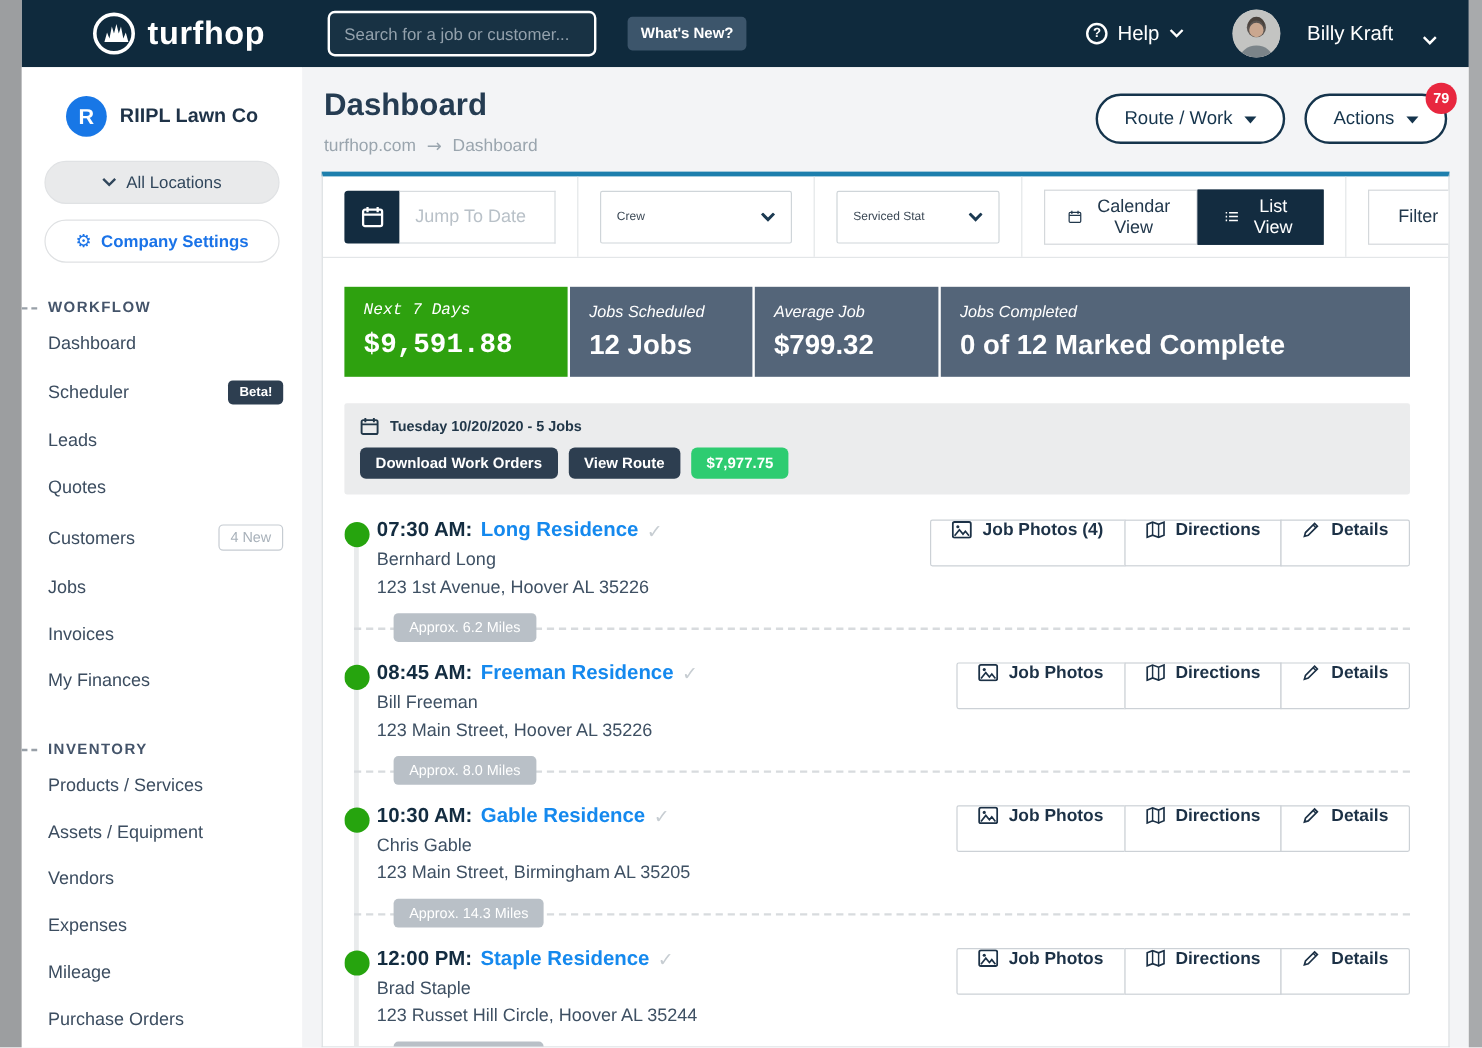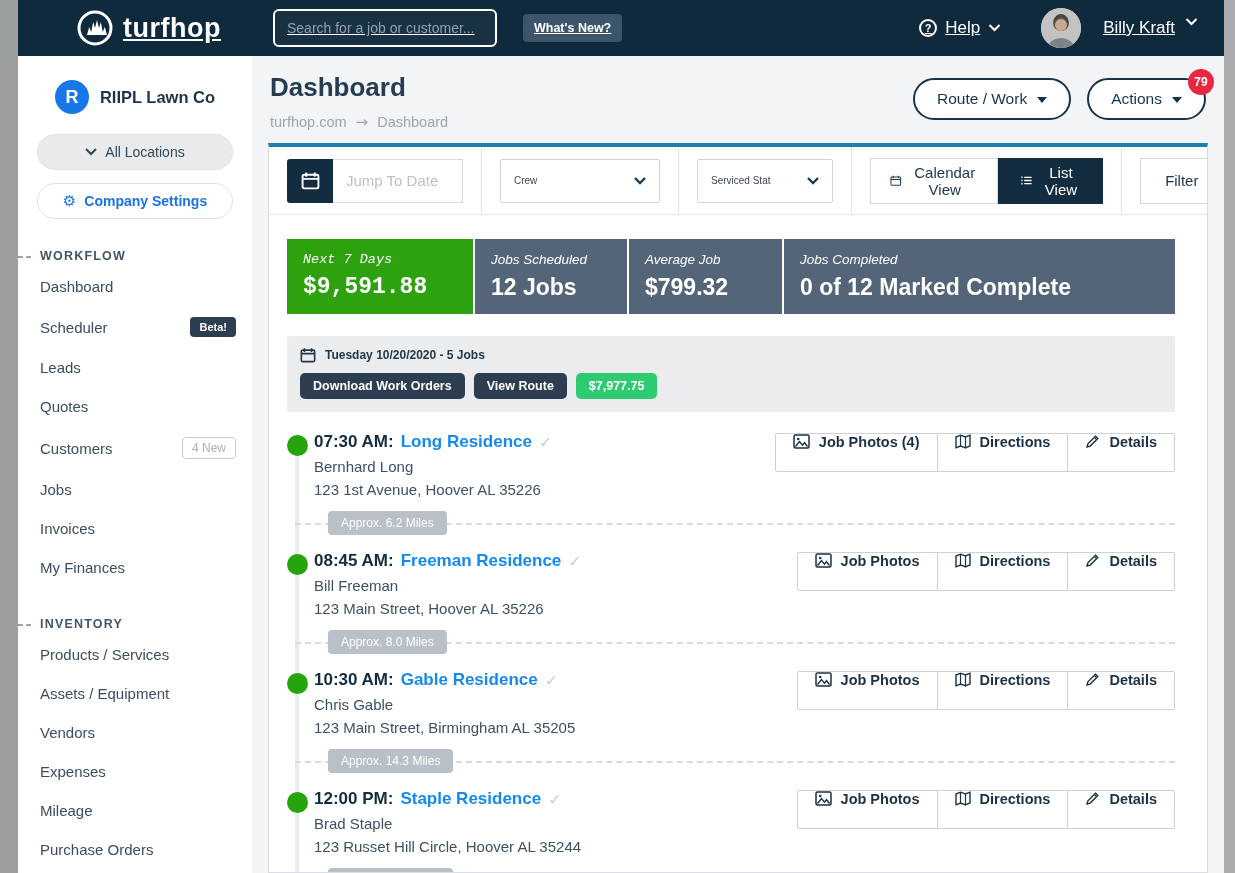--- a/index.html
+++ b/index.html
@@ -7,32 +7,32 @@
   body { font-family:"Liberation Sans", sans-serif; background:#f3f4f6; position:relative; }
   .glyph { font-family:"DejaVu Sans", sans-serif; }
 
   .edge { position:absolute; top:0; bottom:0; z-index:50; }
   .edge-left { left:0; width:18px; background:#9c9ea0; }
   .edge-right { right:0; width:11px; background:#a8aaac; }
 
   .app { position:absolute; left:18px; right:11px; top:0; bottom:0; display:flex; flex-direction:column; }
 
   
-  .navbar { flex:none; height:56px; background:#0f2a3d; display:flex; align-items:center; padding:0 26px; color:#fff;text-decoration:underline; }
+  .navbar { flex:none; height:56px; background:#0f2a3d; display:flex; align-items:center; padding:0 26px; color:#fff; }
   .brand { display:flex; align-items:center; gap:9px; margin-left:32px; }
   .brand-name { font-size:27px; font-weight:bold; letter-spacing:.5px; }
   .search-input { margin-left:52px; width:224px; height:38px; background:rgba(255,255,255,.04); border:2px solid #fff; border-radius:6px; color:#dfe6ea; font-size:14px; padding:0 12px; outline:none; font-family:inherit; }
   .search-input::placeholder { color:#93a1ac; }
   .whatsnew-btn { margin-left:26px; background:#3c556b; color:#fff; border:none; border-radius:4px; font-weight:bold; font-size:12.5px; padding:7px 11px; cursor:pointer; font-family:inherit; }
   .nav-right { margin-left:auto; display:flex; align-items:center; gap:14px; }
   .help-wrap { display:flex; align-items:center; gap:8px; cursor:pointer; margin-right:26px; }
   .q-circle { width:18px; height:18px; border:2px solid #fff; border-radius:50%; display:flex; align-items:center; justify-content:center; font-size:11px; font-weight:bold; }
   .help-label { font-size:17px;text-align:center; }
   .avatar { width:40px; height:40px; border-radius:50%; overflow:hidden; background:linear-gradient(#d9d9d7,#b6b8ba); flex:none; }
-  .user-wrap { display:flex; align-items:flex-start; gap:10px; cursor:pointer; margin-left:8px; }
+  .user-wrap { display:flex; align-items:flex-end; gap:24px; cursor:pointer; margin-left:8px; }
   .user-name { font-size:17px; }
 
   
   .body { flex:1; display:flex; min-height:0; }
 
   
   .sidebar { flex:none; width:234px; background:#fff; overflow:hidden; padding-top:24px; }
   .company-row { display:flex; align-items:center; justify-content:center; gap:11px; margin-bottom:20px; }
   .r-logo { width:34px; height:34px; border-radius:50%; background:#1877e6; color:#fff; font-weight:bold; font-size:18px; display:flex; align-items:center; justify-content:center; }
   .company-name { font-size:16.5px; font-weight:bold; color:#1f3348; }

